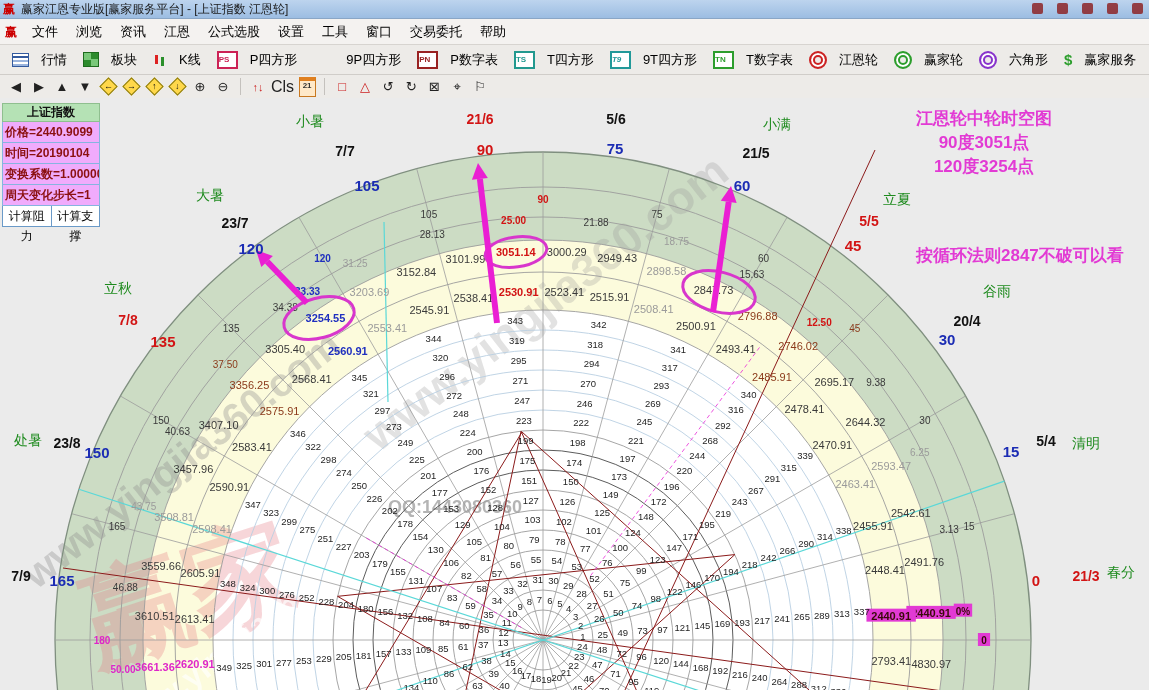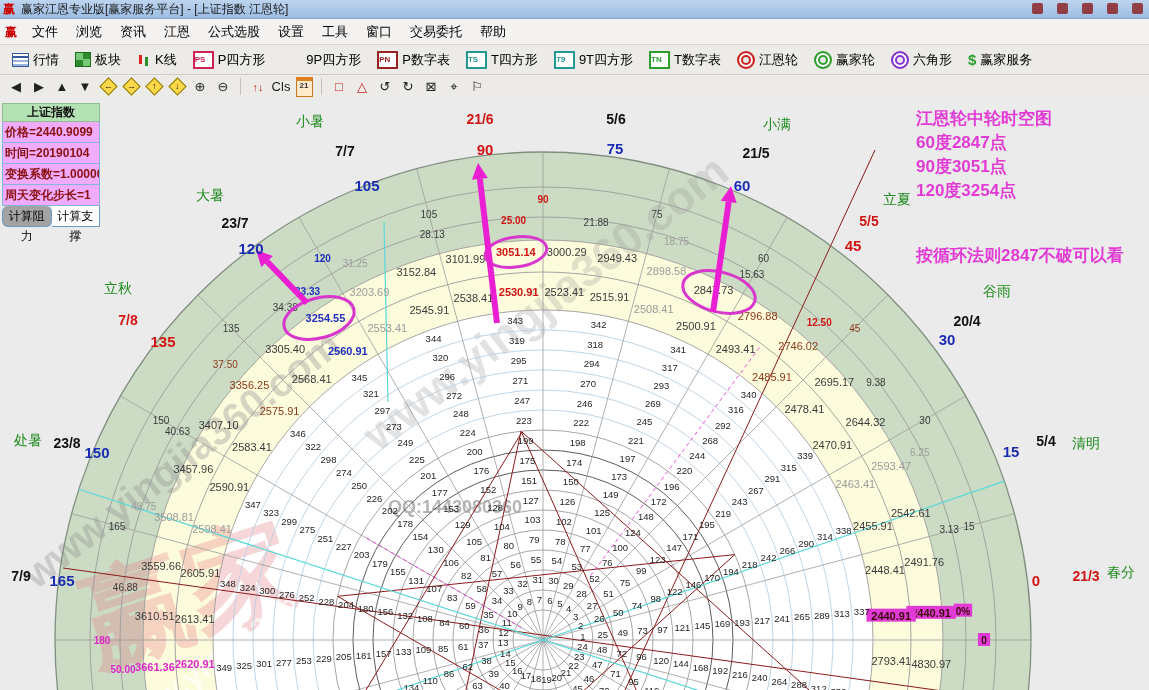--- a/index.html
+++ b/index.html
@@ -9,21 +9,21 @@
     font-size:12px;color:#1a1a1a;border-bottom:1px solid #8aa6c6;}
   #titlebar .logo{width:14px;height:12px;margin:0 4px 0 3px;}
   .logo-glyph{color:#c00;font-weight:bold;font-size:12px;line-height:12px;}
   #title-badges{position:absolute;right:6px;top:3px;display:flex;gap:14px;}
   #title-badges i{display:block;width:11px;height:11px;border-radius:2px;background:#8b1a1a;opacity:.8;}
   #menubar{position:absolute;left:0;top:19px;width:1149px;height:25px;background:#f4f2f0;
     display:flex;align-items:center;font-size:13px;border-bottom:1px solid #d7d4d0;}
   .menu-item{padding:3px 9px;cursor:default;}
   #toolbar1{position:absolute;left:0;top:45px;width:1149px;height:29px;background:#edebe8;
     display:flex;align-items:center;font-size:13px;border-bottom:1px solid #d0cdc9;padding-left:4px;}
-  .tb1-item{display:flex;align-items:center;gap:4px;padding:2px 7px;border:1px solid transparent;}
+  .tb1-item{display:flex;align-items:center;gap:12px;padding:2px 7px;border:1px solid transparent;}
   .ic-box{display:inline-block;width:17px;height:14px;border:2px solid;font-size:8px;font-weight:bold;
     line-height:14px;background:#fff;}
   .ic-circle{display:inline-block;width:14px;height:14px;border:2px solid;border-radius:50%;
     box-shadow:inset 0 0 0 2px #fff,inset 0 0 0 4px currentColor;}
   .ic-table{display:inline-block;width:15px;height:12px;border:1px solid #335a9e;
     background:linear-gradient(#fff 0 2px,#335a9e 2px 4px,#fff 4px 6px,#9ab4dd 6px 8px,#fff 8px 10px,#9ab4dd 10px);}
   .ic-blocks{display:inline-block;width:14px;height:13px;
     background:conic-gradient(#2d8b2d 0 25%,#79c879 0 50%,#2d8b2d 0 75%,#79c879 0);border:1px solid #1d6b1d;}
   .ic-kline{display:inline-block;width:14px;height:14px;position:relative;}
   .ic-kline:before{content:"";position:absolute;left:2px;top:2px;width:3px;height:9px;background:#d22;}
@@ -41,24 +41,24 @@
     font-size:8px;font-weight:bold;text-align:center;color:#333;line-height:10px;}
   .red-glyph{color:#c22;}
   #chart-area{position:absolute;left:0;top:98px;width:1149px;height:592px;background:#ebebeb;overflow:hidden;}
   #panel{position:absolute;left:2px;top:5px;width:98px;font-size:12px;z-index:5;}
   #panel .hdr{background:#b5e2b5;border:1px solid #8fbf8f;text-align:center;font-weight:bold;
     height:17px;line-height:17px;color:#111;}
   #panel .row{background:#f0abfc;border:1px solid #86b4e0;border-top:none;color:#8b1010;font-weight:bold;
     height:20px;line-height:20px;padding-left:2px;white-space:nowrap;overflow:hidden;}
   #panel .btns{display:flex;}
   #panel .btns div{flex:1;height:20px;line-height:20px;text-align:center;border:1px solid #6a9ac8;border-top:none;}
-  #panel .btns .b1{background:#a3a3a3;border-radius:6px;}
+  #panel .btns .b1{background:#ffffff;}
   #panel .btns .b2{background:#ffffff;border-left:none;}
   #annot1,#annot2{position:absolute;left:916px;color:#e23ad4;font-size:17px;line-height:24px;
-    font-weight:bold;z-index:6;white-space:nowrap;}
+    font-weight:bold;z-index:6;white-space:nowrap;text-align:center;}
   #annot1{top:9px;} #annot2{top:126px;margin-top:20px;}
   svg text{font-family:"Liberation Sans","DejaVu Sans",sans-serif;}
 </style>
 </head>
 <body>
 
 <div id="titlebar">
   <span class="logo logo-glyph">赢</span>
   <span>赢家江恩专业版[赢家服务平台] - [上证指数 江恩轮]</span>
   <span id="title-badges">
@@ -161,21 +161,21 @@
     </span>
     <span class="tb2-btn">
       <span class="diamond">
         <span>↓</span>
       </span>
     </span>
     <span class="tb2-btn">⊕</span>
     <span class="tb2-btn">⊖</span>
     <span class="tb2-sep"></span>
     <span class="tb2-btn red-glyph" style="font-size: 11px;">↑↓</span>
-    <span class="tb2-btn" style="font-size: 13px;">Cls</span>
+    <span class="tb2-btn" style="font-size: 16px;">Cls</span>
     <span class="tb2-btn">
       <span class="cal">21</span>
     </span>
     <span class="tb2-sep"></span>
     <span class="tb2-btn red-glyph">□</span>
     <span class="tb2-btn red-glyph">△</span>
     <span class="tb2-btn">↺</span>
     <span class="tb2-btn">↻</span>
     <span class="tb2-btn">⊠</span>
     <span class="tb2-btn">⌖</span>
@@ -190,21 +190,20 @@
       <div class="row">时间=20190104</div>
       <div class="row">变换系数=1.00000</div>
       <div class="row">周天变化步长=1</div>
       <div class="btns">
       <div class="b1">计算阻力</div>
       <div class="b2">计算支撑</div>
     </div>
   </div>
   <div id="annot1">
       <div>江恩轮中轮时空图</div>
-      <div>60度2847点</div>
       <div>90度3051点</div>
       <div>120度3254点</div>
     </div>
   <div id="annot2">
       <div>按循环法则2847不破可以看</div>
     </div>
   <div id="wheel-holder"><svg width="1149" height="592" viewBox="0 98 1149 592">
         <circle cx="543" cy="640" r="488" fill="#ccdcc4"></circle>
         <circle cx="543" cy="640" r="400" fill="#fcfbdc"></circle>
         <circle cx="543" cy="640" r="330" fill="#ffffff"></circle>

